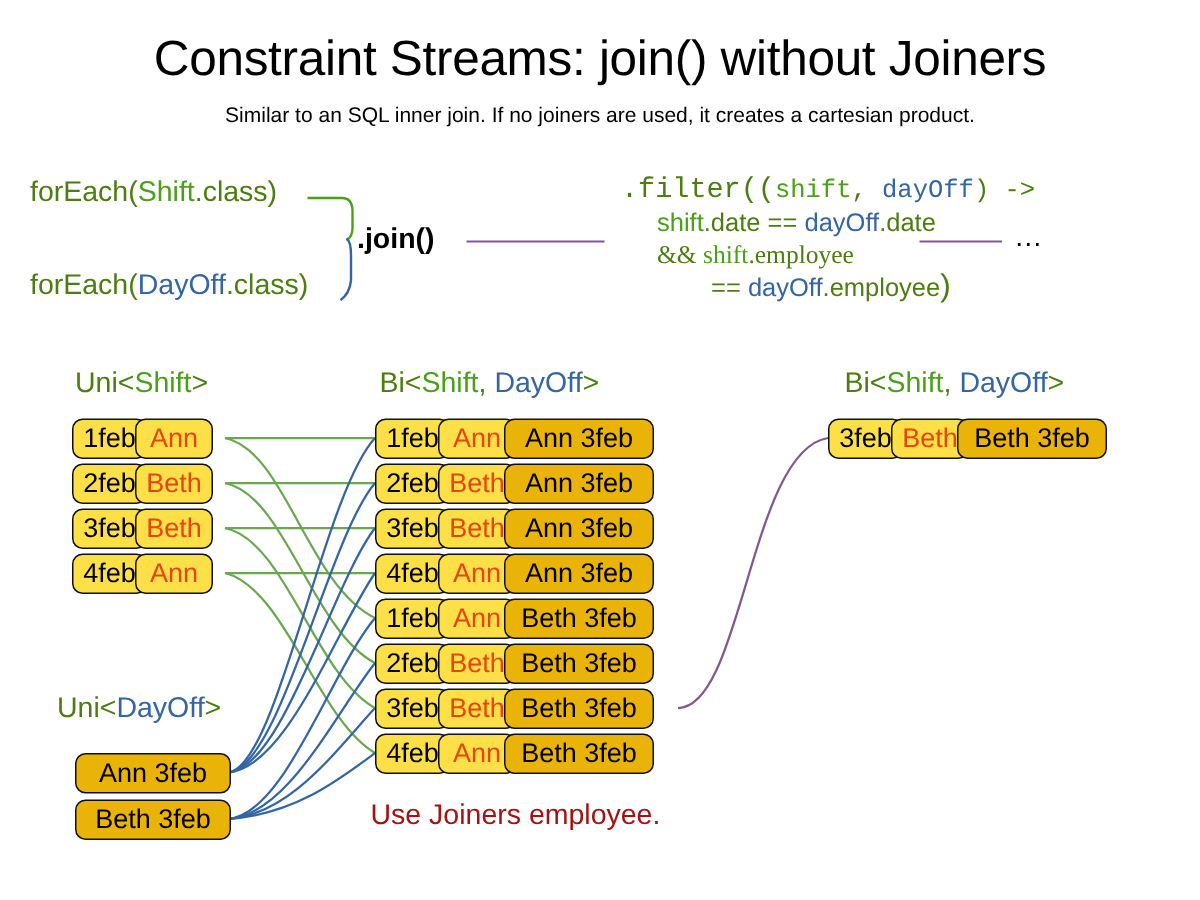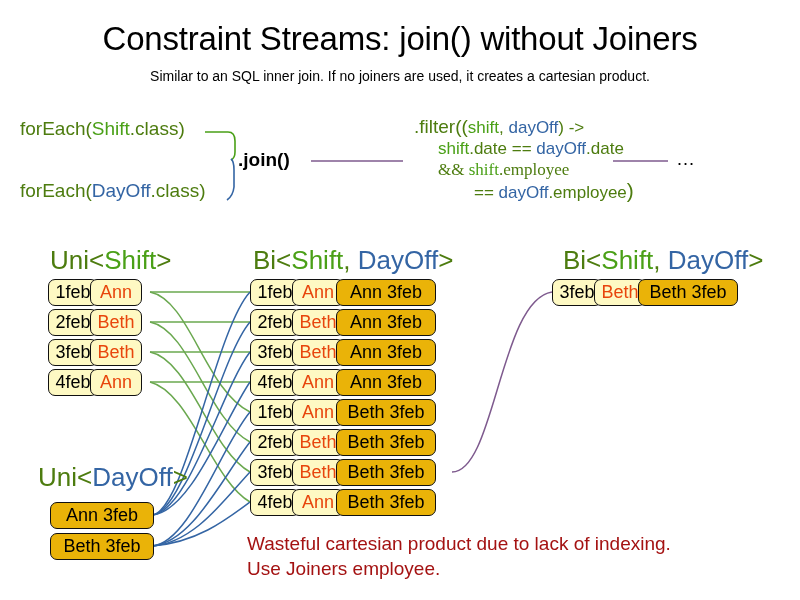--- a/index.html
+++ b/index.html
@@ -47,39 +47,39 @@
   #foreach-shift { left: 20px; top: 118px; }
   #foreach-dayoff { left: 20px; top: 180px; text-align: right; }
   #join-label { left: 238px; top: 149px; font-weight: bold; }
   #filter-block {
     position: absolute;
     left: 414px; top: 116px;
     font-size: 17px;
     line-height: 21px;
     white-space: nowrap;
   }
-  .f-l1 { padding-left: 0px; }
+  .f-l1 { padding-left: 0px; font-family: Liberation Mono, monospace; }
   .f-l2 { padding-left: 24px; }
   .f-l3 { padding-left: 24px; font-family: Liberation Serif, serif; }
   .f-l4 { padding-left: 60px; }
   .filter-head { font-size: 19px; }
   .paren-big { font-size: 21px; }
   #ellipsis {
     position: absolute;
     left: 676px; top: 148px;
     font-size: 19px;
     letter-spacing: 1px;
   }
   .g { color: #4aa017; }
   .b { color: #3465a4; }
   .k { color: #4d7c0f; }
   
   .stream-header {
     position: absolute;
-    font-size: 26px;
+    font-size: 19px;
     white-space: nowrap;
   }
   #hdr-uni-shift  { left: 50px;  top: 245px; }
   #hdr-bi-mid     { left: 253px; top: 245px; }
   #hdr-bi-right   { left: 563px; top: 245px; }
   #hdr-uni-dayoff { left: 38px;  top: 462px; }
   
   .card {
     position: absolute;
     display: flex;
@@ -90,21 +90,21 @@
     border: 1.4px solid #101010;
     border-radius: 7px;
     display: flex;
     align-items: center;
     justify-content: center;
     font-size: 18px;
     box-sizing: border-box;
     line-height: 1;
     padding-bottom: 1px;
   }
-  .cell-green { background: #fef9c3; }
+  .cell-green { background: #fde047; }
   .cell-blue  { background: #eab308; }
   .cell-date  { width: 50px; }
   .cell-name  { width: 52px; color: #e8450c; }
   .cell-dayoff{ width: 100px; }
   .card-left .cell-date { margin-right: -4px; }
   .card-left .cell-name { margin-left: -4px; }
   .card-bi .cell-date { margin-right: -4px; }
   .card-bi .cell-name { margin-left: -4px; margin-right: -4px; }
   .card-bi .cell-dayoff { margin-left: -4px; }
   .cell-wide { width: 104px; }
@@ -269,17 +269,16 @@
     </div>
   <div id="bi-filtered-cards">
       <div class="card card-bi" style="left: 552px; top: 279px;">
         <div class="cell cell-green cell-date">3feb</div>
         <div class="cell cell-green cell-name">Beth</div>
         <div class="cell cell-blue cell-dayoff">Beth 3feb</div>
       </div>
     </div>
 
   <div id="warning">
-    <div>Wasteful cartesian product due to lack of indexing.</div>
     <div>Use Joiners employee.</div>
   </div>
 
 </div>
 
 </body></html>

